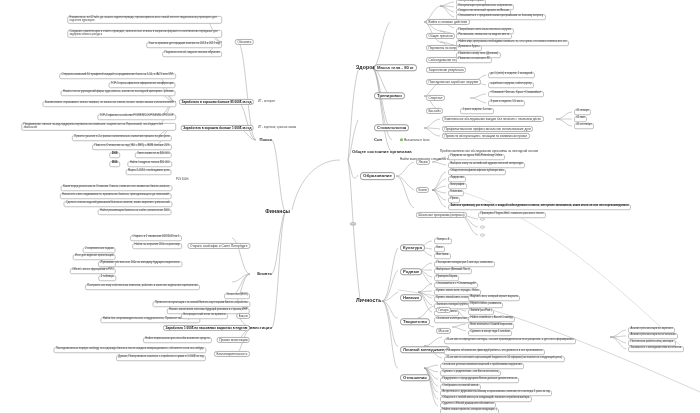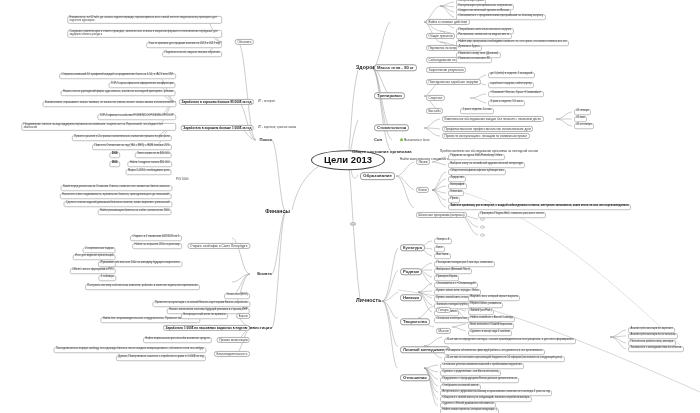--- a/index.html
+++ b/index.html
@@ -176,21 +176,20 @@
       <path d="M252 328 C244 328 242 318 236 316"></path>
       <path d="M252 328 C244 328 242 328 236 328"></path>
       <path d="M252 328 C244 328 242 340 236 341"></path>
       <path d="M252 328 C244 328 242 352 236 354"></path>
 
       <path d="M398 290 C480 300 560 330 700 392" stroke="#b0b0b0"></path>
       <path d="M455 190 C530 210 600 270 680 345" stroke="#c4c4c4"></path>
     </g>
   </svg>
 
-  <div class="node n-root" style="left:348px;top:160px;">Цели 2013</div>
 
   <div class="node n1" style="left:356px;top:68px;">Здоровье</div>
 
   <div class="node n2" style="left:374px;top:68px;">Масса тела - 80 кг</div>
 
   <div class="node n3" style="left:426px;top:22px;">Войти в силовые действия</div>
   <div class="node n4" style="left:456px;top:2px;">Консультация врача</div>
   <div class="node n4" style="left:456px;top:7px;">Консультация тренировочного напряжения</div>
   <div class="node n4" style="left:456px;top:12px;">Создать постепенный тренинг по Весам</div>
   <div class="node n4" style="left:456px;top:17px;">Ознакомиться с предложенными программами по боевому вопросу</div>

